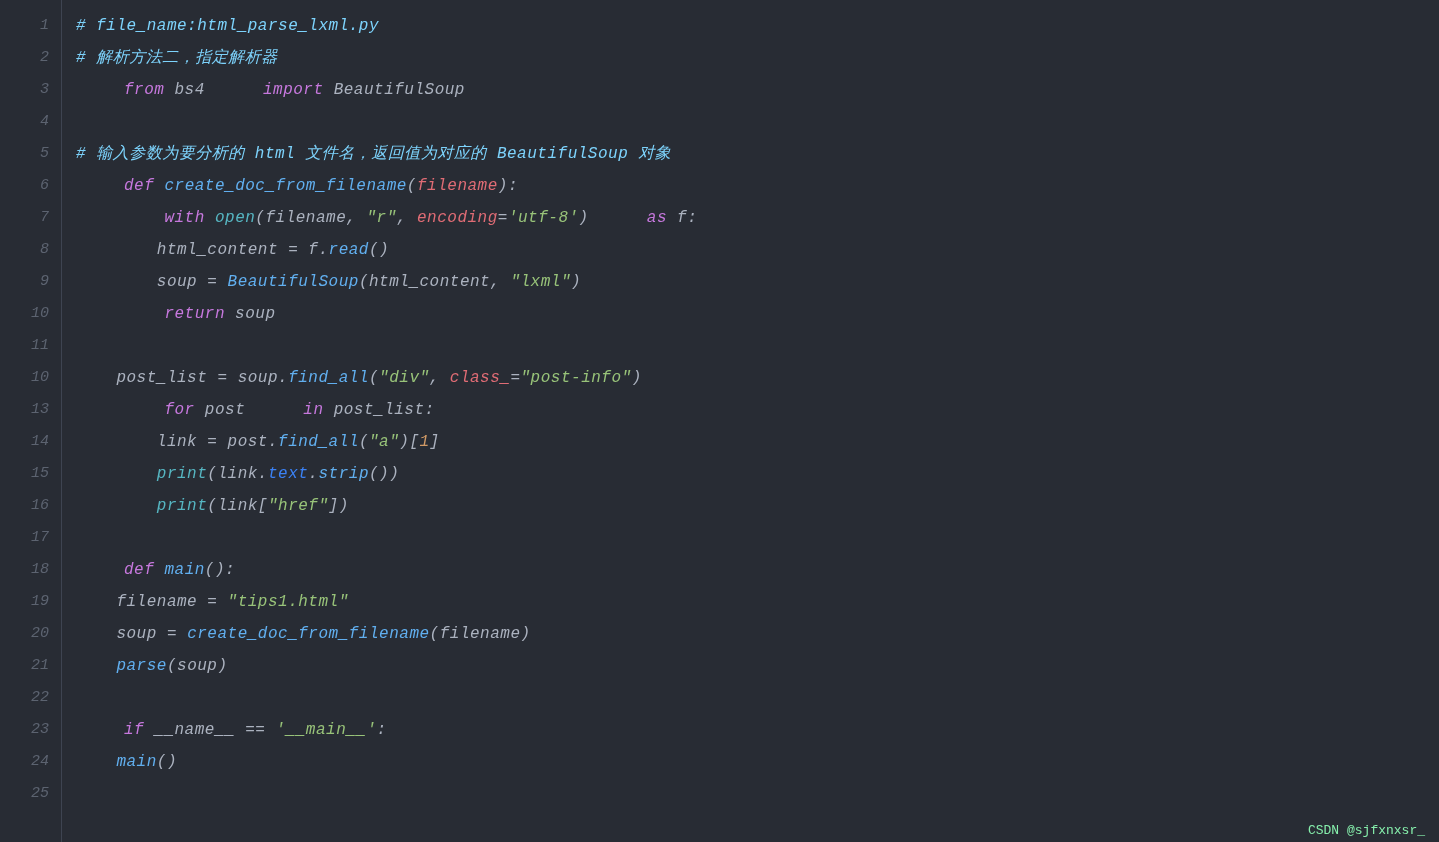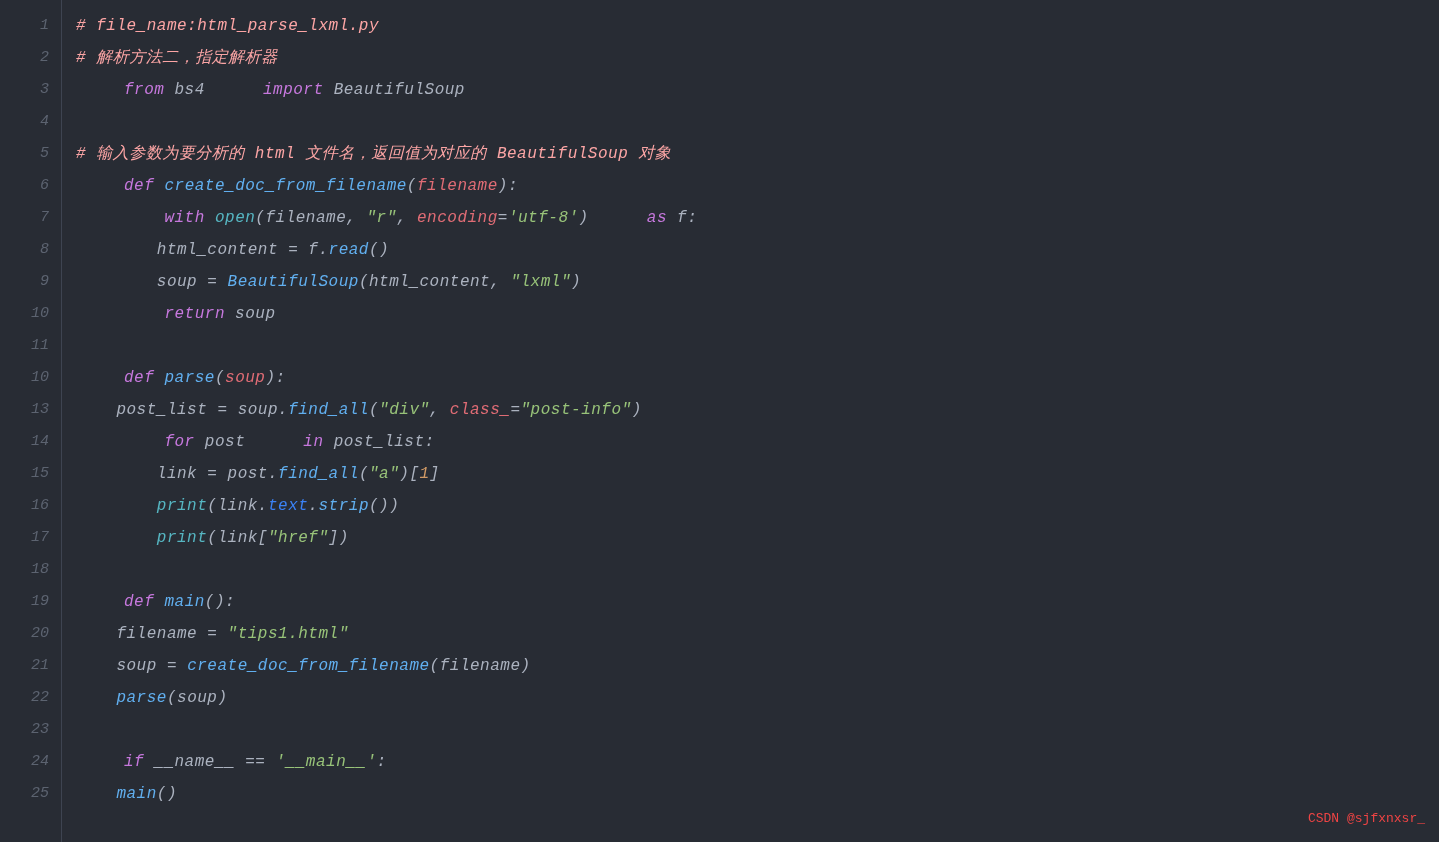--- a/index.html
+++ b/index.html
@@ -39,38 +39,38 @@
     padding-top: 10px;
     padding-left: 14px;
     font-style: italic;
     letter-spacing: 0.5px;
   }
   .code-line {
     height: 32px;
     line-height: 32px;
     white-space: pre;
   }
-  .tok-comment { color: #fca5a5; font-style: italic; }
+  .tok-comment { color: #7dd3fc; font-style: italic; }
   .tok-keyword { color: #c678dd; margin-left: 48px; }
   .tok-builtin { color: #56b6c2; }
   .tok-funcdef { color: #61afef; }
   .tok-funccall { color: #61afef; font-style: italic; }
   .tok-param   { color: #e06c75; }
   .tok-string  { color: #98c379; }
   .tok-num     { color: #d19a66; }
   .tok-punct   { color: #abb2bf; }
   .tok-op      { color: #abb2bf; }
   .tok-plain   { color: #abb2bf; }
   .tok-attr    { color: #3b82f6; }
   .watermark {
     position: absolute;
-    bottom: 12px;
+    bottom: 0;
     right: 14px;
     font-size: 13px;
-    color: #ef4444;
+    color: #86efac;
     font-style: normal;
     letter-spacing: 0;
   }
 </style>
 </head>
 <body>
 
 <div class="editor">
   <div class="gutter" id="gutter">
       <div class="ln">1</div>
@@ -104,21 +104,20 @@
       <div class="code-line"><span class="tok-comment"># 解析方法二，指定解析器</span></div>
       <div class="code-line"><span class="tok-keyword">from</span><span class="tok-plain"> bs4 </span><span class="tok-keyword">import</span><span class="tok-plain"> BeautifulSoup</span></div>
       <div class="code-line"><span class="tok-plain"></span></div>
       <div class="code-line"><span class="tok-comment"># 输入参数为要分析的 html 文件名，返回值为对应的 BeautifulSoup 对象</span></div>
       <div class="code-line"><span class="tok-keyword">def</span><span class="tok-plain"> </span><span class="tok-funcdef">create_doc_from_filename</span><span class="tok-punct">(</span><span class="tok-param">filename</span><span class="tok-punct">):</span></div>
       <div class="code-line"><span class="tok-plain">    </span><span class="tok-keyword">with</span><span class="tok-plain"> </span><span class="tok-builtin">open</span><span class="tok-punct">(</span><span class="tok-plain">filename</span><span class="tok-punct">, </span><span class="tok-string">"r"</span><span class="tok-punct">, </span><span class="tok-param">encoding</span><span class="tok-op">=</span><span class="tok-string">'utf-8'</span><span class="tok-punct">) </span><span class="tok-keyword">as</span><span class="tok-plain"> f</span><span class="tok-punct">:</span></div>
       <div class="code-line"><span class="tok-plain">        html_content </span><span class="tok-op">=</span><span class="tok-plain"> f</span><span class="tok-punct">.</span><span class="tok-funccall">read</span><span class="tok-punct">()</span></div>
       <div class="code-line"><span class="tok-plain">        soup </span><span class="tok-op">=</span><span class="tok-plain"> </span><span class="tok-funccall">BeautifulSoup</span><span class="tok-punct">(</span><span class="tok-plain">html_content</span><span class="tok-punct">, </span><span class="tok-string">"lxml"</span><span class="tok-punct">)</span></div>
       <div class="code-line"><span class="tok-plain">    </span><span class="tok-keyword">return</span><span class="tok-plain"> soup</span></div>
       <div class="code-line"><span class="tok-plain"></span></div>
-      <div class="code-line"><span class="tok-keyword">def</span><span class="tok-plain"> </span><span class="tok-funcdef">parse</span><span class="tok-punct">(</span><span class="tok-param">soup</span><span class="tok-punct">):</span></div>
       <div class="code-line"><span class="tok-plain">    post_list </span><span class="tok-op">=</span><span class="tok-plain"> soup</span><span class="tok-punct">.</span><span class="tok-funccall">find_all</span><span class="tok-punct">(</span><span class="tok-string">"div"</span><span class="tok-punct">, </span><span class="tok-param">class_</span><span class="tok-op">=</span><span class="tok-string">"post-info"</span><span class="tok-punct">)</span></div>
       <div class="code-line"><span class="tok-plain">    </span><span class="tok-keyword">for</span><span class="tok-plain"> post </span><span class="tok-keyword">in</span><span class="tok-plain"> post_list</span><span class="tok-punct">:</span></div>
       <div class="code-line"><span class="tok-plain">        link </span><span class="tok-op">=</span><span class="tok-plain"> post</span><span class="tok-punct">.</span><span class="tok-funccall">find_all</span><span class="tok-punct">(</span><span class="tok-string">"a"</span><span class="tok-punct">)[</span><span class="tok-num">1</span><span class="tok-punct">]</span></div>
       <div class="code-line"><span class="tok-plain">        </span><span class="tok-builtin">print</span><span class="tok-punct">(</span><span class="tok-plain">link</span><span class="tok-punct">.</span><span class="tok-attr">text</span><span class="tok-punct">.</span><span class="tok-funccall">strip</span><span class="tok-punct">())</span></div>
       <div class="code-line"><span class="tok-plain">        </span><span class="tok-builtin">print</span><span class="tok-punct">(</span><span class="tok-plain">link</span><span class="tok-punct">[</span><span class="tok-string">"href"</span><span class="tok-punct">])</span></div>
       <div class="code-line"><span class="tok-plain"></span></div>
       <div class="code-line"><span class="tok-keyword">def</span><span class="tok-plain"> </span><span class="tok-funcdef">main</span><span class="tok-punct">():</span></div>
       <div class="code-line"><span class="tok-plain">    filename </span><span class="tok-op">=</span><span class="tok-plain"> </span><span class="tok-string">"tips1.html"</span></div>
       <div class="code-line"><span class="tok-plain">    soup </span><span class="tok-op">=</span><span class="tok-plain"> </span><span class="tok-funccall">create_doc_from_filename</span><span class="tok-punct">(</span><span class="tok-plain">filename</span><span class="tok-punct">)</span></div>
       <div class="code-line"><span class="tok-plain">    </span><span class="tok-funccall">parse</span><span class="tok-punct">(</span><span class="tok-plain">soup</span><span class="tok-punct">)</span></div>

